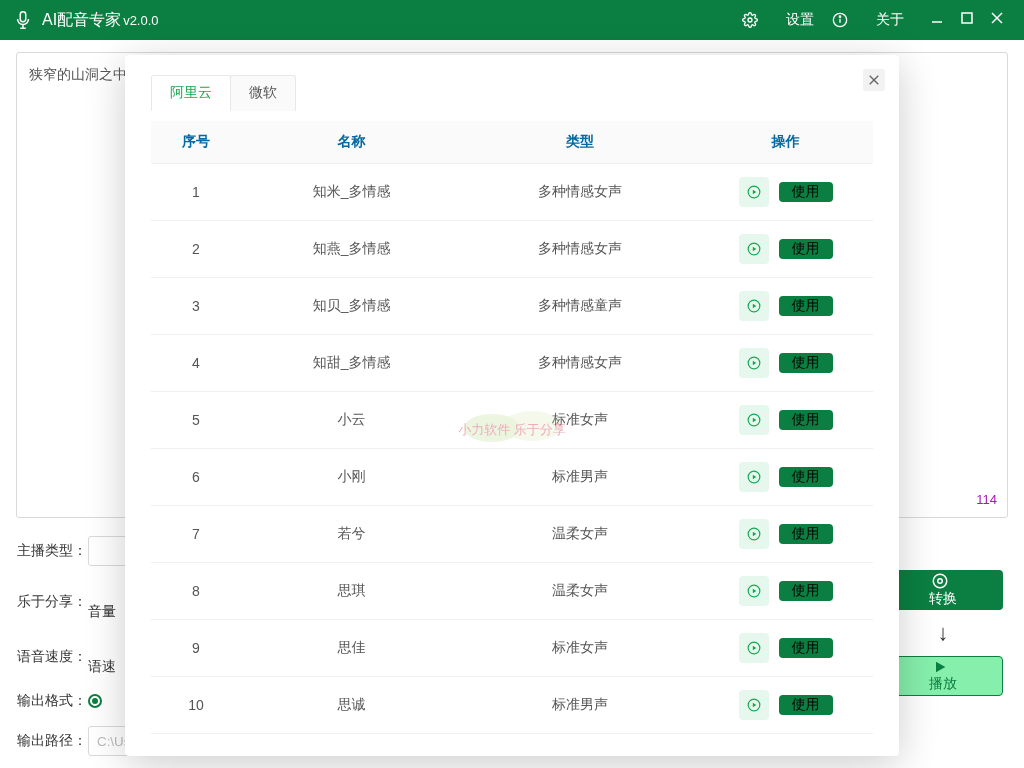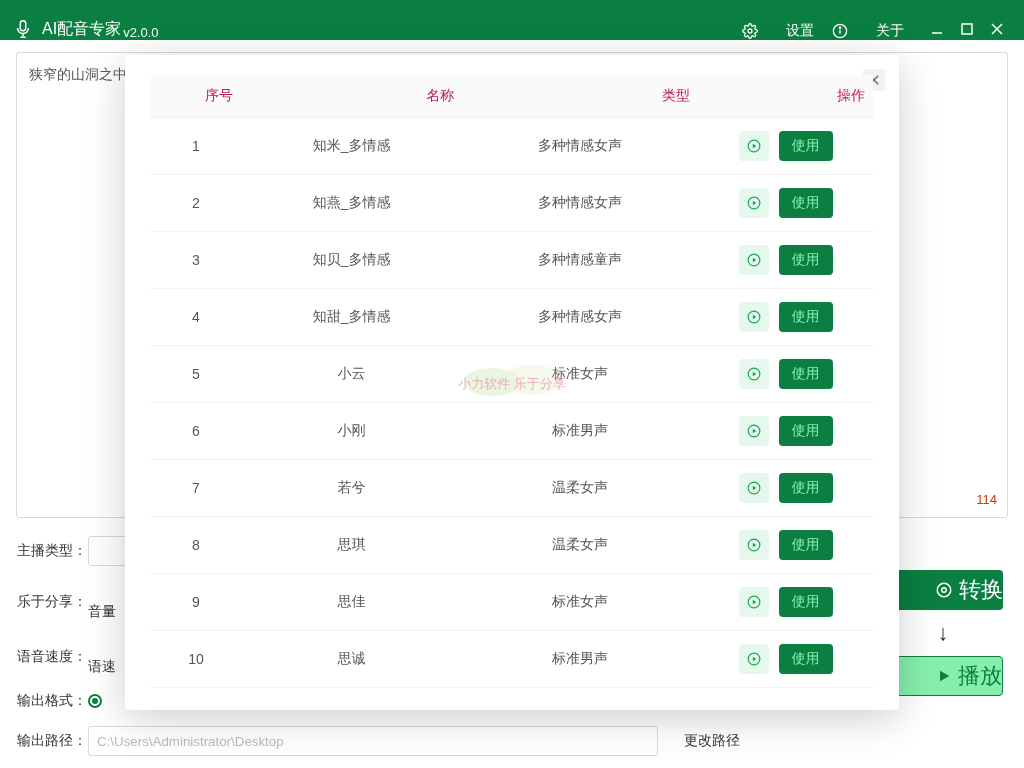--- a/index.html
+++ b/index.html
@@ -1,62 +1,62 @@
 <!DOCTYPE html>
 <html><head>
 <meta charset="utf-8">
 <style>
 * { box-sizing: border-box; margin: 0; padding: 0; font-family: "Microsoft YaHei", -apple-system, sans-serif; }
 body { width: 1024px; height: 768px; overflow: hidden; background: #fff; position: relative; }
 
 
-.titlebar { height: 40px; background: #0b7f41; display: flex; align-items: flex-end; padding: 0 12px; color: #fff; }
+.titlebar { height: 40px; background: #0b7f41; display: flex; align-items: center; padding: 0 12px; color: #fff; }
 .titlebar .logo { width: 22px; height: 22px; margin-right: 8px; }
 .titlebar .title { font-size: 16px; font-weight: 500; }
 .titlebar .version { font-size: 13px; margin-left: 2px; }
 .titlebar .spacer { flex: 1; }
 .titlebar .act { display: flex; align-items: center; margin-right: 18px; cursor: pointer; font-size: 14px; gap: 24px; }
 .titlebar .act svg, .titlebar .act .ico { margin-right: 4px; }
 .titlebar .winbtn { width: 30px; text-align: center; cursor: pointer; }
 
 
 .main { padding: 12px 16px; height: calc(768px - 40px); display: flex; flex-direction: column; }
 .textbox { border: 1px solid #d9d9d9; border-radius: 3px; padding: 10px 12px; height: 470px; font-size: 14px; line-height: 1.7; color: #555; position: relative; }
-.textbox .count { position: absolute; right: 10px; bottom: 6px; color: #c2410c; font-size: 13px; }
+.textbox .count { position: absolute; right: 10px; bottom: 6px; color: #a21caf; font-size: 13px; }
 .form { margin-top: 18px; display: flex; flex-direction: column; gap: 16px; font-size: 14px; color: #333; }
 .row { display: flex; align-items: center; }
 .row .label { width: 72px; text-align: center; }
 .row .field { border: 1px solid #d9d9d9; border-radius: 3px; height: 30px; padding: 0 8px; }
 .row .sublabel { margin-right: 6px; margin-top: 21px; }
 .right-col { position: absolute; right: 16px; top: 570px; width: 130px; display: flex; flex-direction: column; align-items: center; gap: 10px; }
-.bigbtn { width: 120px; height: 40px; border-radius: 4px; display: flex; align-items: center; justify-content: flex-end; font-size: 22px; color: #fff; cursor: pointer; }
+.bigbtn { width: 120px; height: 40px; border-radius: 4px; display: flex; align-items: center; justify-content: center; font-size: 14px; color: #fff; cursor: pointer; flex-direction: column; }
 .bigbtn.green { background: #0b7f41; }
 .bigbtn.outline { background: #86efac; border: 1px solid #0b7f41; color: #0b7f41; }
 .arrow-down { font-size: 22px; color: #333; }
 .radio { display: inline-flex; align-items: center; margin-right: 18px; }
 .radio .dot { width: 14px; height: 14px; border-radius: 50%; border: 2px solid #0b7f41; margin-right: 5px; position: relative; }
 .radio.checked .dot::after { content: ''; position: absolute; inset: 2px; background: #0b7f41; border-radius: 50%; }
 .pathfield { flex: 1; max-width: 570px; color: #bbb; }
 .link { margin-left: 26px; color: #333; cursor: pointer; }
 
 
 .overlay { position: absolute; inset: 0; background: rgba(0,0,0,0); }
 .modal { position: absolute; left: 125px; top: 55px; width: 774px; background: #fff; border-radius: 4px; box-shadow: 0 8px 40px rgba(0,0,0,0.2); padding: 20px 26px 22px; }
 .modal .mtitle { font-size: 16px; color: #333; margin-bottom: 14px; }
 .modal .close { position: absolute; right: 14px; top: 14px; width: 22px; height: 22px; background: #f2f2f2; border-radius: 2px; display: flex; align-items: center; justify-content: center; cursor: pointer; color: #666; }
 .tabs { display: flex; border-bottom: 0; margin-bottom: 10px; }
 .tab { padding: 8px 18px; border: 1px solid #e8e8e8; border-bottom: none; background: #fafafa; font-size: 14px; color: #555; cursor: pointer; border-radius: 3px 3px 0 0; margin-right: -1px; }
 .tab.active { background: #fff; color: #13a94f; border-bottom: 1px solid #fff; position: relative; z-index: 1; }
 .table { width: 100%; border-collapse: collapse; }
-.table th { font-weight: 400; color: #be185d; background: #fafafa; padding: 12px 8px; font-size: 14px; text-align: right; border-bottom: 1px solid #f0f0f0; }
+.table th { font-weight: 700; color: #0369a1; background: #fafafa; padding: 12px 8px; font-size: 14px; text-align: center; border-bottom: 1px solid #f0f0f0; }
 .table td { padding: 13px 8px; text-align: center; font-size: 14px; color: #555; border-bottom: 1px solid #f0f0f0; }
 .table td.ops { width: 175px; }
 .playbtn { width: 30px; height: 30px; background: #e6f7ed; border-radius: 4px; display: inline-flex; align-items: center; justify-content: center; cursor: pointer; vertical-align: middle; }
 .playbtn svg { fill: #13a94f; }
-.usebtn { display: inline-flex; align-items: center; justify-content: center; width: 54px; height: 30px; background: #0b7f41; color: #86efac; border-radius: 4px; font-size: 14px; cursor: pointer; margin-left: 10px; vertical-align: middle; }
+.usebtn { display: inline-flex; align-items: center; justify-content: center; width: 54px; height: 20px; background: #0b7f41; color: #000000; border-radius: 4px; font-size: 14px; cursor: pointer; margin-left: 10px; vertical-align: middle; }
 .watermark { position: absolute; left: 50%; top: 50%; transform: translate(-50%,-50%); pointer-events: none; opacity: 0.45; }
 </style>
 </head>
 <body>
 
 <div class="titlebar">
   <svg class="logo" viewBox="0 0 24 24" fill="none" stroke="#fff" stroke-width="1.6">
     <rect x="9" y="3" width="6" height="11" rx="3"></rect>
       <path d="M6 11a6 6 0 0 0 12 0"></path>
       <line x1="12" y1="17" x2="12" y2="21"></line>
@@ -141,20 +141,24 @@
 </div>
 
 <div class="overlay"></div>
 <div class="modal">
   <div class="close">
     <svg width="12" height="12" viewBox="0 0 14 14">
         <line x1="2" y1="2" x2="12" y2="12" stroke="#666" stroke-width="1.6"></line>
         <line x1="12" y1="2" x2="2" y2="12" stroke="#666" stroke-width="1.6"></line>
       </svg>
   </div>
+  <div class="tabs">
+    <div class="tab active">阿里云</div>
+    <div class="tab">微软</div>
+  </div>
   <div style="position:relative">
     <table class="table">
       <thead>
           <tr>
         <th style="width:90px">序号</th>
         <th>名称</th>
         <th>类型</th>
         <th style="width:175px">操作</th>
       </tr>
         </thead>

